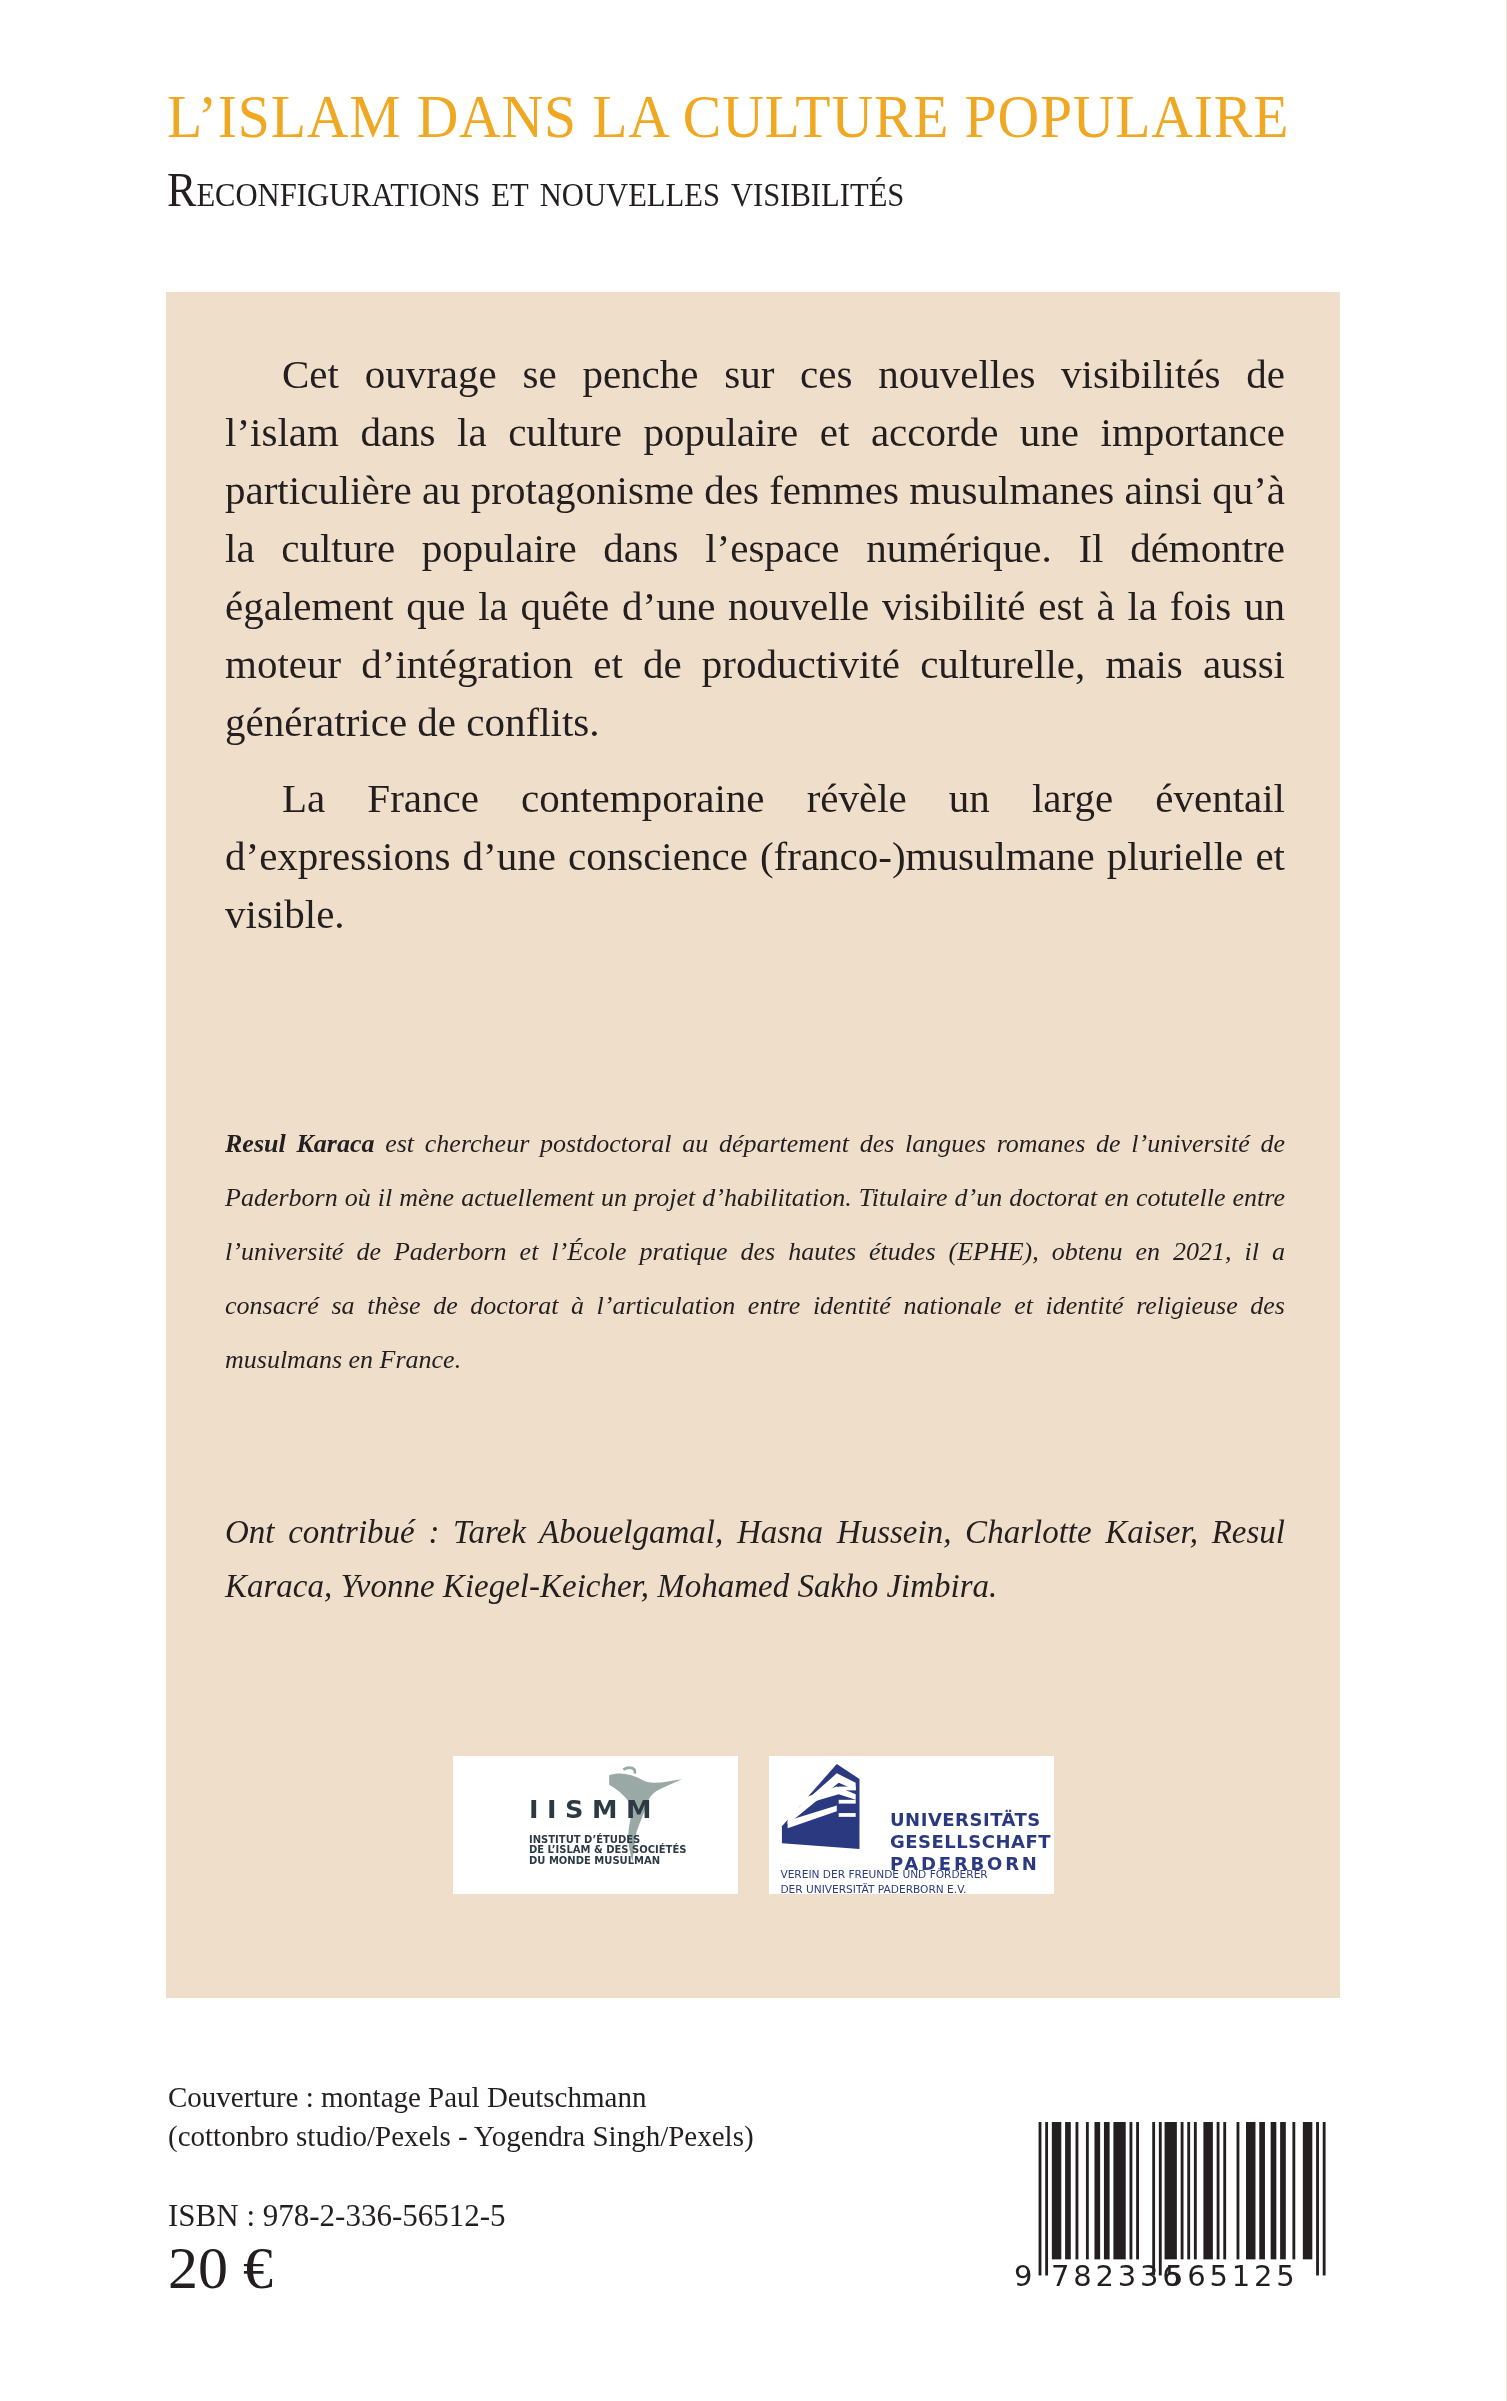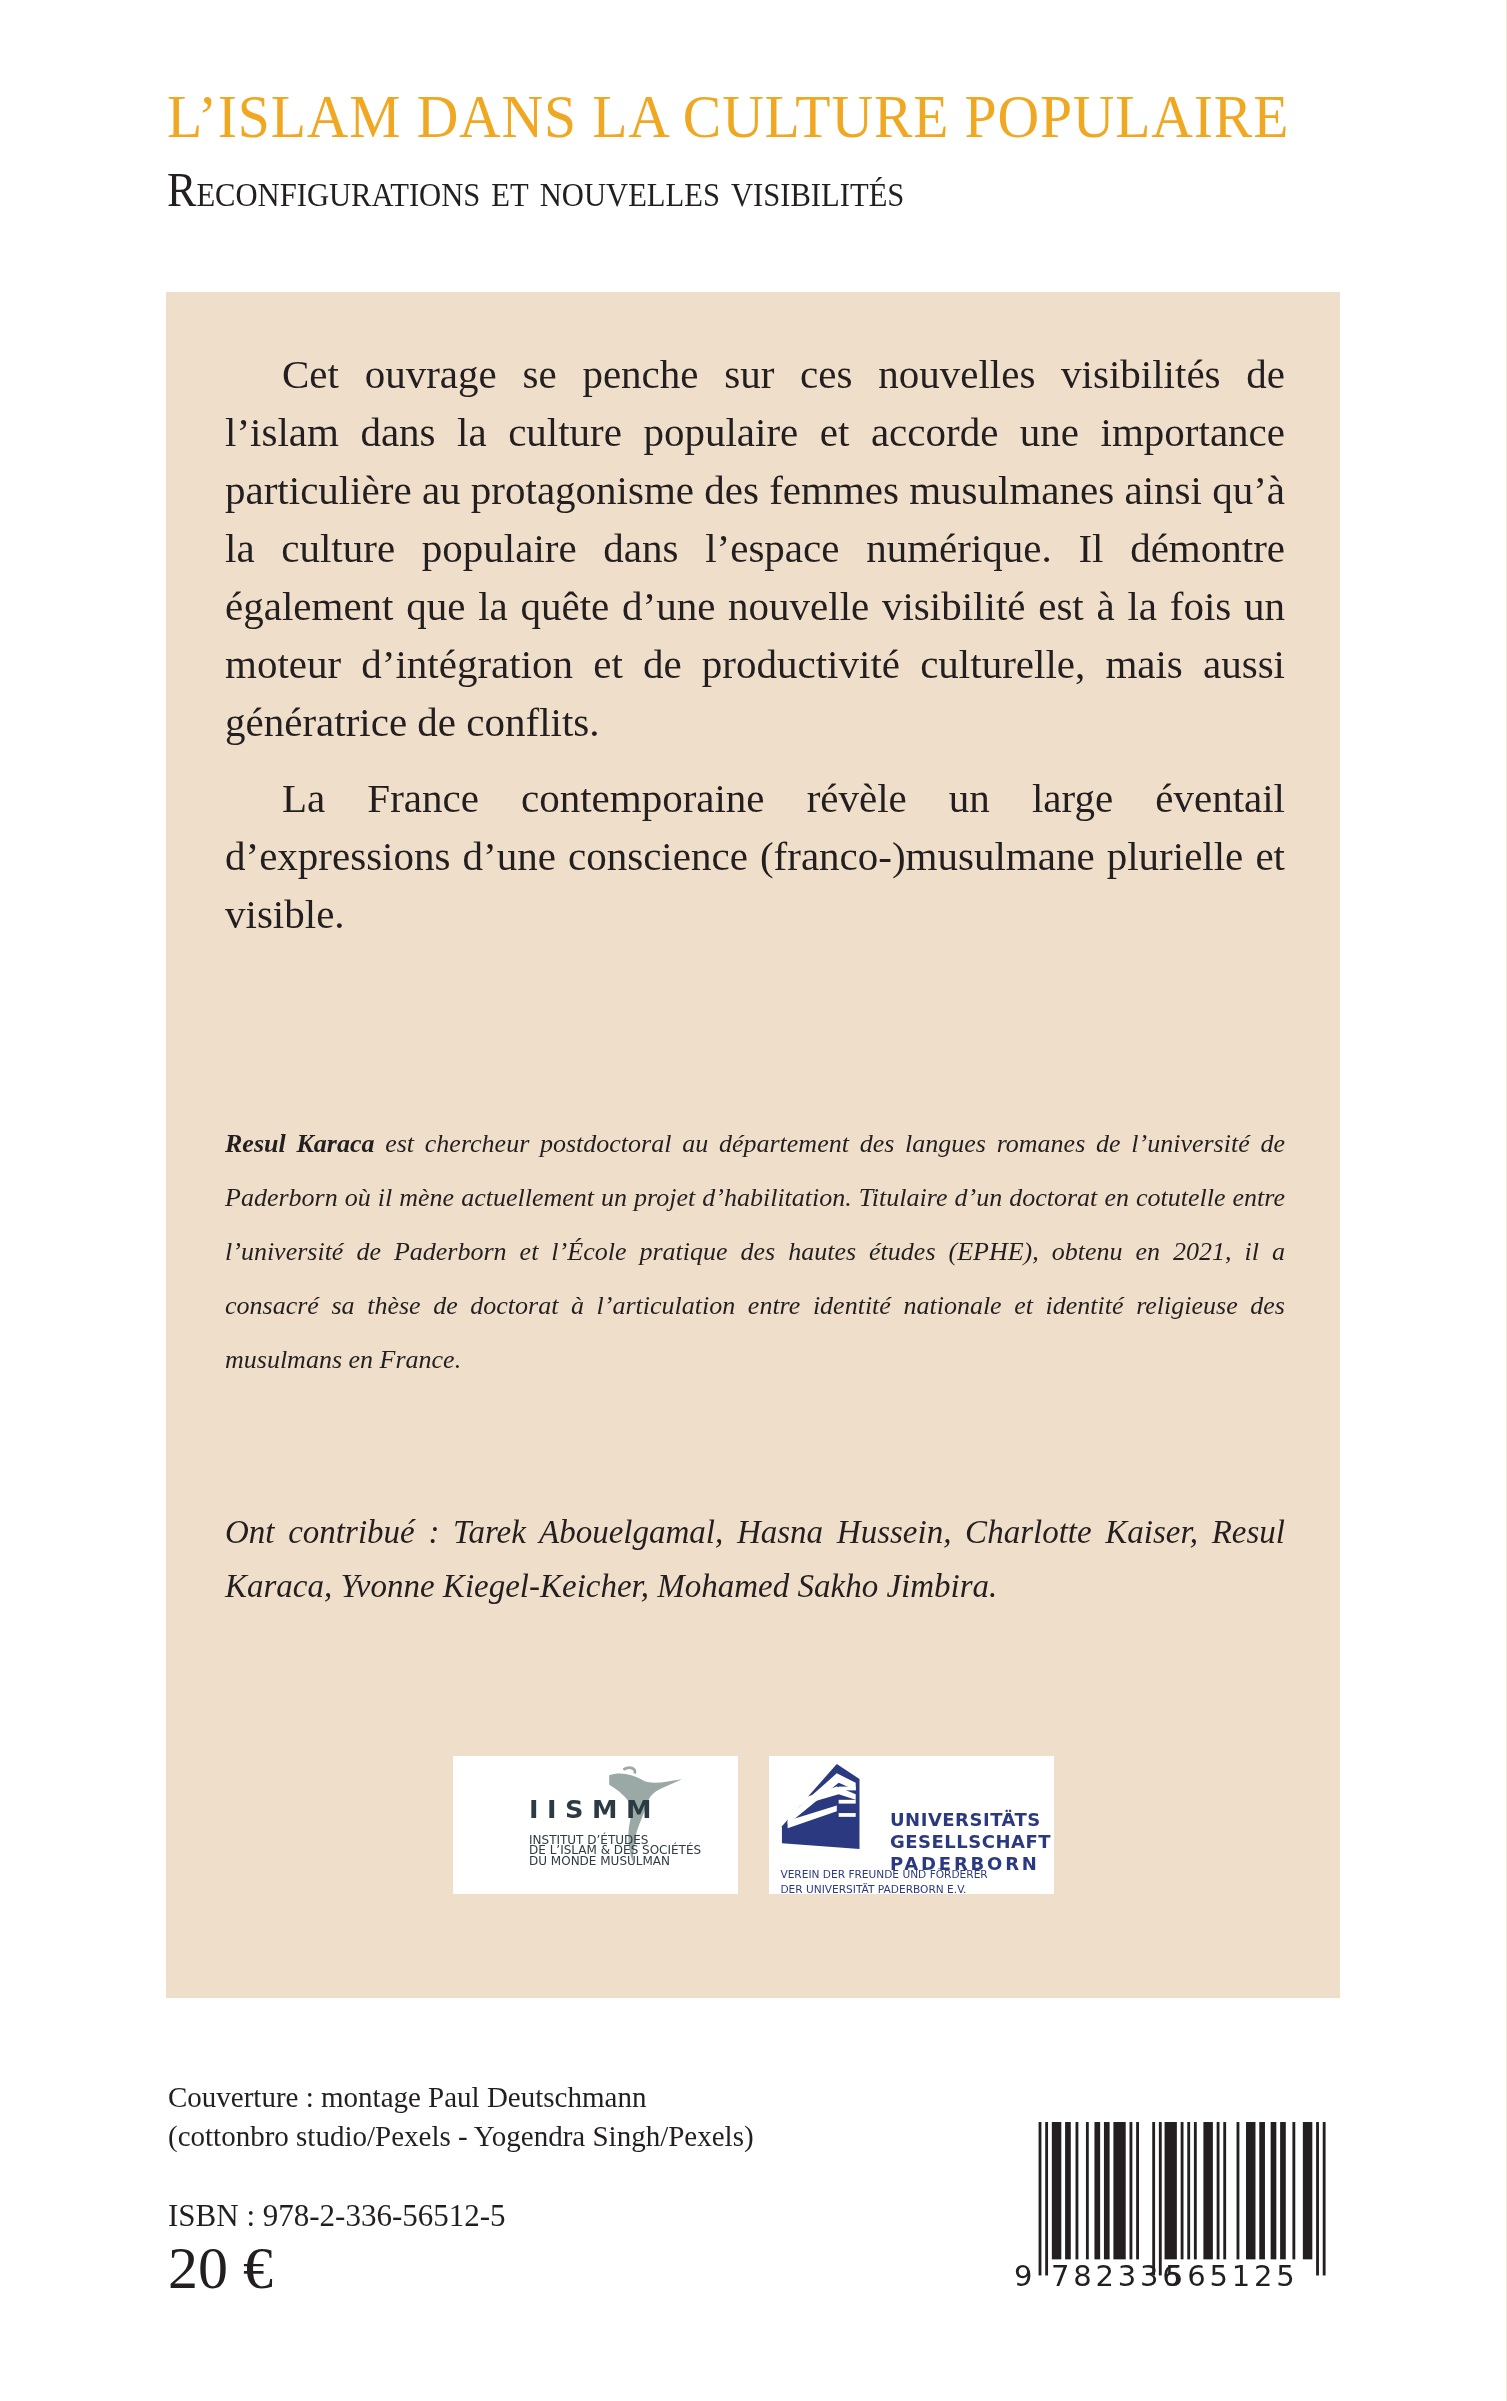--- a/index.html
+++ b/index.html
@@ -18,22 +18,22 @@
   .bio { position:absolute; left:59px; width:1060px; top:825px; font-size:26px; line-height:54px;
          font-style:italic; text-align:justify; }
   .bio b { font-weight:bold; }
   .contrib { position:absolute; left:59px; width:1060px; top:1213px; font-size:33px; line-height:54px;
              font-style:italic; text-align:justify; }
   .logo { position:absolute; top:1464px; width:285px; height:138px; background:#ffffff; }
   .logo1 { left:287px; }
   .logo2 { left:603px; }
   .iismm-mark { position:absolute; left:76px; top:38px; font-family:"DejaVu Sans",sans-serif; font-weight:bold;
                 font-size:25.6px; letter-spacing:8.5px; color:#2c3a44; }
-  .iismm-sub { position:absolute; left:76px; top:79px; font-family:"DejaVu Sans",sans-serif; font-weight:normal;
-               font-size:12px; line-height:10.4px; color:#2c3a44; }
+  .iismm-sub { position:absolute; left:76px; top:79px; font-family:"DejaVu Sans",sans-serif; font-weight:bold;
+               font-size:10px; line-height:10.4px; color:#2c3a44; }
   .bird { position:absolute; left:142px; top:7.6px; }
   .upb-building { position:absolute; left:11.4px; top:5.7px; }
   .upb-name { position:absolute; left:121px; top:17px; font-family:"DejaVu Sans",sans-serif; font-weight:bold;
               font-size:18px; line-height:22px; color:#2b3a80; letter-spacing:0.5px;margin-top:36px; }
   .upb-name span { display:block; }
   .upb-sub { position:absolute; left:11.4px; top:101px; font-family:"DejaVu Sans",sans-serif;
              font-size:10.6px; line-height:15px; color:#2b3a80; white-space:nowrap;margin-top:10px; }
   .upb-sub span { display:block; }
   .credits { position:absolute; left:168px; top:2078px; font-size:29px; line-height:39px; color:#231f20; }
   .credits span { display:block; }

